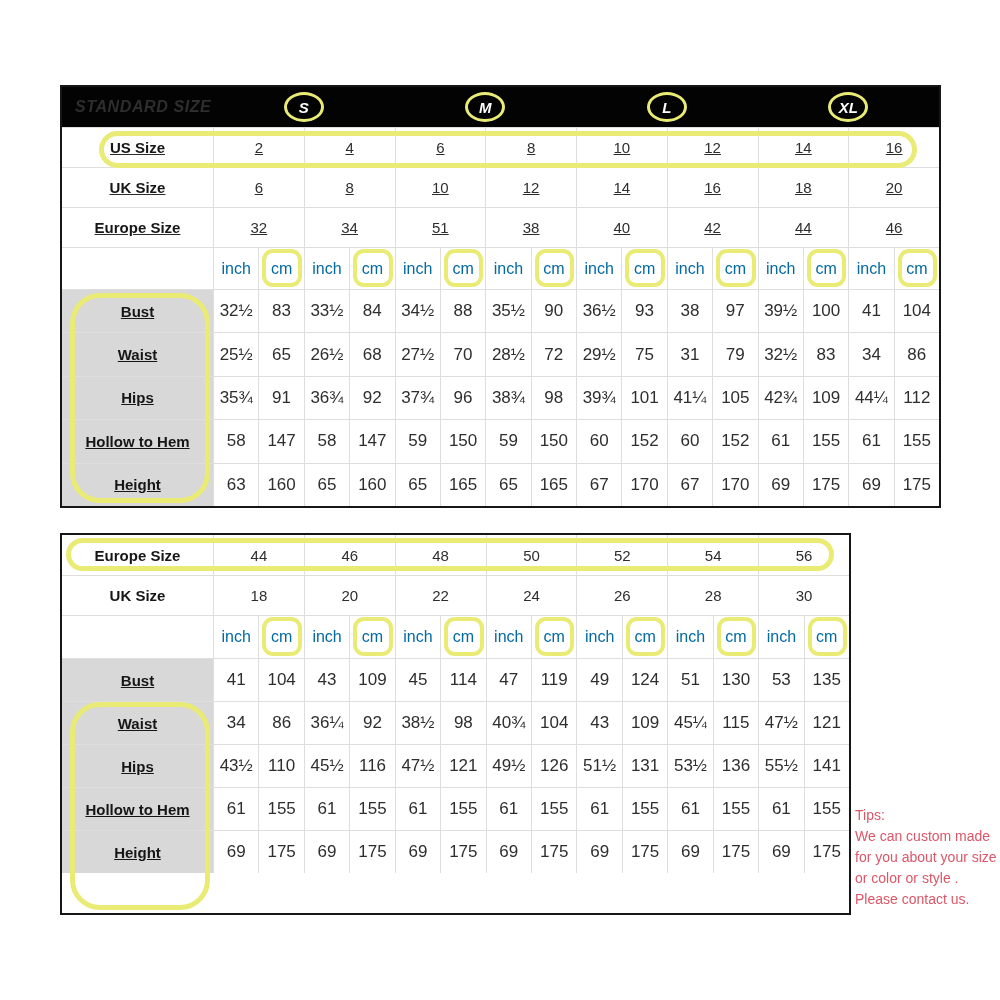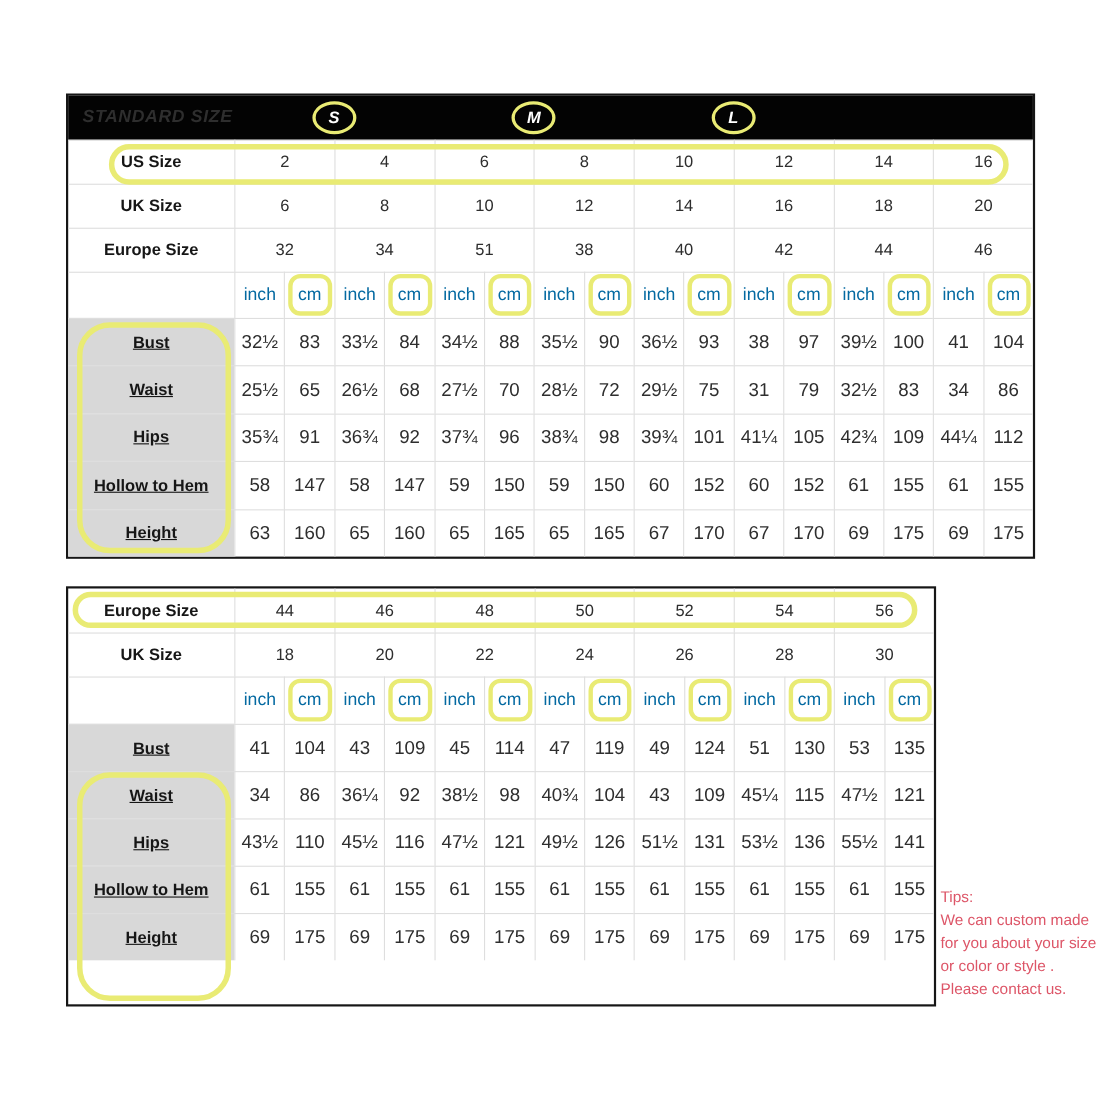--- a/index.html
+++ b/index.html
@@ -6,21 +6,21 @@
   body{
     width:1000px;height:1000px;background:#ffffff;position:relative;
     font-family:"Liberation Sans", sans-serif;color:#2b2b2b;overflow:hidden;
   }
   .tbl{position:absolute;background:#fff;border:2px solid #161616;box-sizing:border-box;}
   #std-table{left:60px;top:85px;width:881px;height:423px;}
   #plus-table{left:60px;top:533px;width:791px;height:382px;}
 
   .row{display:grid;box-sizing:border-box;}
   .std-group-cols{grid-template-columns:151px repeat(4,1fr);}
-  .std-size-cols {grid-template-columns:151px repeat(8,1fr);}
+  .std-size-cols {grid-template-columns:151px repeat(8,1fr);text-decoration:underline;}
   .std-cols      {grid-template-columns:151px repeat(16,1fr);}
   .plus-size-cols{grid-template-columns:151px repeat(7,1fr);}
   .plus-cols     {grid-template-columns:151px repeat(14,1fr);}
 
   .h40{height:40px;} .h42{height:42px;} .h434{height:43.4px;} .h43{height:43px;}
 
   .cell{
     display:flex;align-items:center;justify-content:center;
     box-sizing:border-box;position:relative;font-size:17px;color:#2e2e2e;
     border-left:1px solid #dedede;
@@ -68,20 +68,23 @@
     <div class="row hdr std-group-cols h40">
       <div class="cell title">STANDARD SIZE</div>
       <div class="cell">
         <span class="circle">S</span>
       </div>
       <div class="cell">
         <span class="circle">M</span>
       </div>
       <div class="cell">
         <span class="circle">L</span>
+      </div>
+      <div class="cell">
+        <span class="circle">XL</span>
       </div>
     </div>
     <div class="row std-size-cols h40">
       <div class="cell rl">US Size</div>
       <div class="cell sv">2</div>
       <div class="cell sv">4</div>
       <div class="cell sv">6</div>
       <div class="cell sv">8</div>
       <div class="cell sv">10</div>
       <div class="cell sv">12</div>

